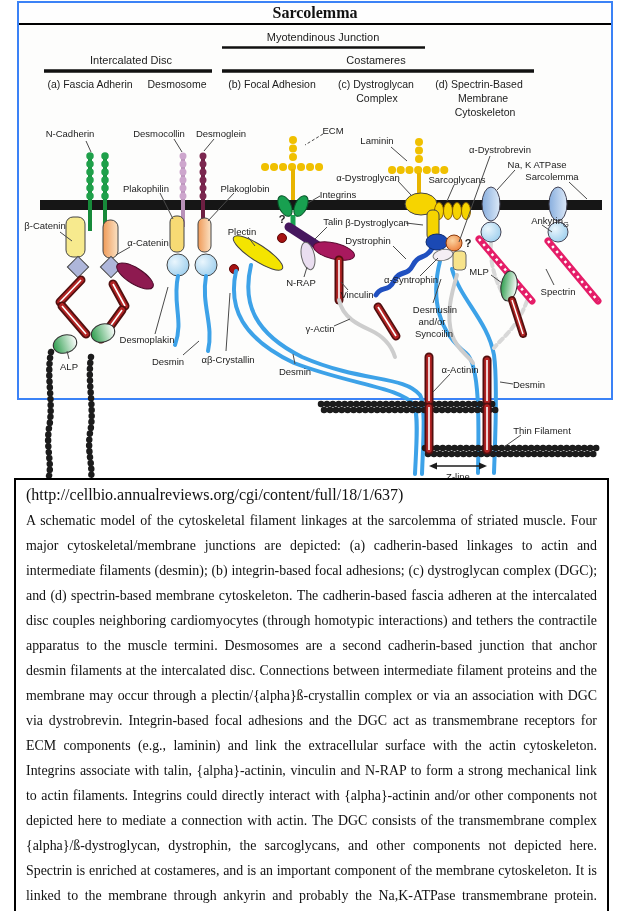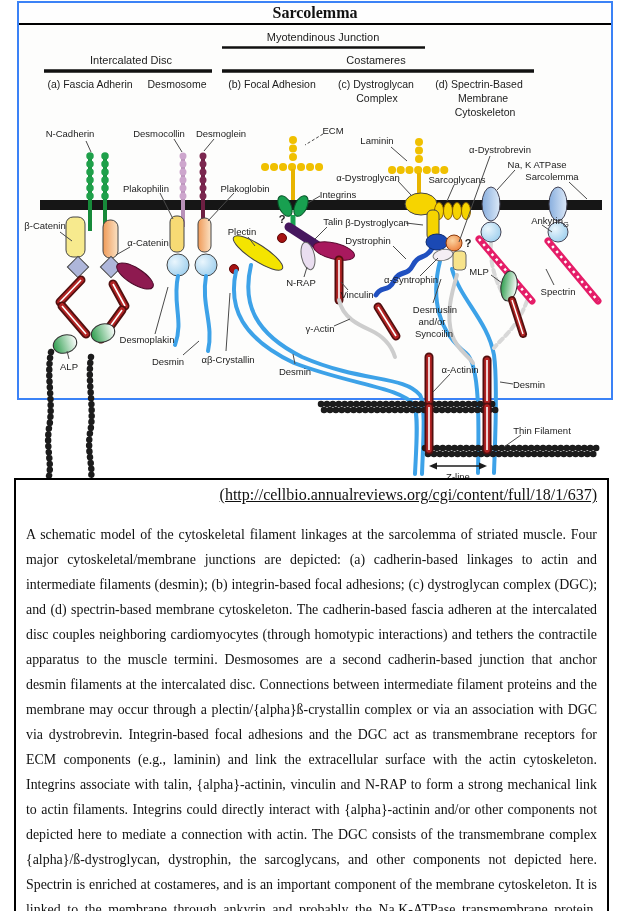--- a/index.html
+++ b/index.html
@@ -1,21 +1,21 @@
 <!DOCTYPE html>
 <html><head>
 <meta charset="utf-8">
 <style>
   html,body{margin:0;padding:0;background:#ffffff;}
   body{width:622px;height:911px;position:relative;font-family:"Liberation Serif",serif;color:#111;}
   .figure{position:absolute;left:17px;top:1px;width:592px;border:2px solid #3b82f6;background:#fefefe;}
   .title-row{height:20px;border-bottom:2px solid #000;text-align:center;font-weight:bold;font-size:16px;line-height:20px;font-family:"Liberation Serif",serif;}
   .diagram{height:373px;position:relative;background:#fdfdfc;}
   .caption-box{position:absolute;left:14px;top:478px;width:571px;border:2px solid #000;background:#fff;padding:4px 10px 6px 10px;}
-  .caption-url{text-align:right;font-size:16px;margin:2px 0 18px 0;text-decoration:underline;}
+  .caption-url{text-align:left;font-size:16px;margin:2px 0 4px 0;}
   .caption-body{font-size:13.9px;line-height:25px;text-align:justify;}
   svg text{font-family:"Liberation Sans",sans-serif;font-size:9.5px;fill:#1c1c1c;text-anchor:middle;}
   svg text.hdr{font-size:11px;}
   svg text.col{font-size:10.5px;}
   svg text.qm{font-size:11px;font-weight:bold;}
   .leader{stroke:#4a4a4a;stroke-width:1;fill:none;}
   .leader-d{stroke:#4a4a4a;stroke-width:1;fill:none;stroke-dasharray:3,2;}
   .blue{stroke:#3da2e8;stroke-width:4;fill:none;stroke-linecap:round;}
   .gray{stroke:#cdcdcd;stroke-width:4;fill:none;stroke-linecap:round;}
   .grayd{stroke:#d8d8d8;stroke-width:4;fill:none;stroke-linecap:round;stroke-dasharray:5,4;}

